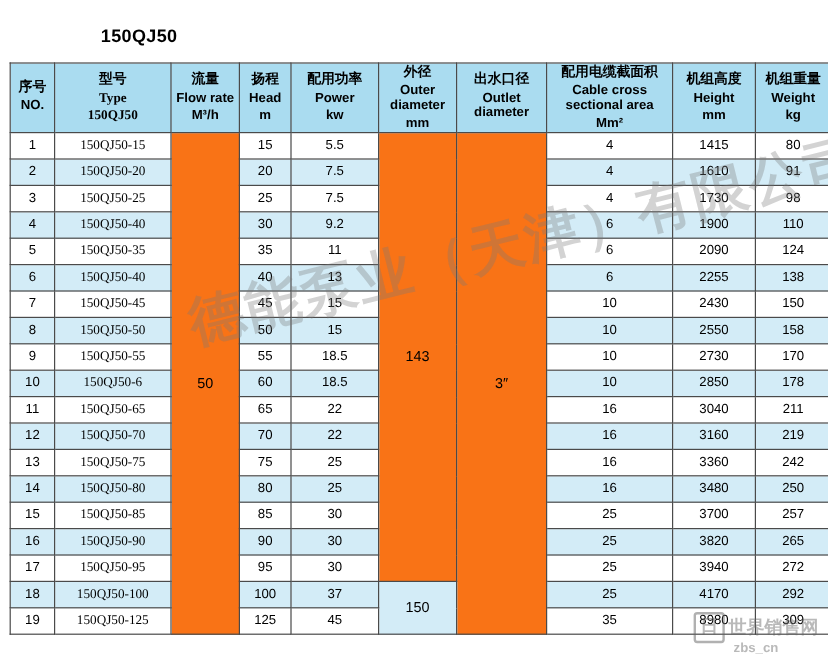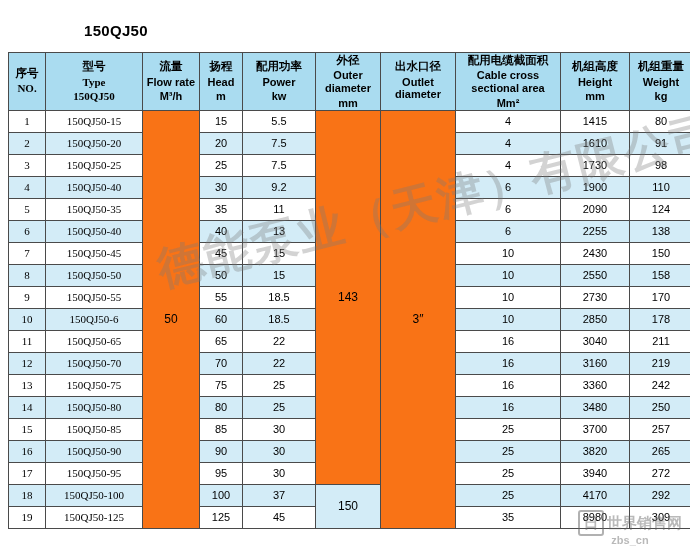--- a/index.html
+++ b/index.html
@@ -66,21 +66,21 @@
     height: 21px;
     background: #ffffff;
   }
   tbody tr.alt td {
     background: #d3ecf7;
   }
   tbody td.merged {
     background: #f97316;
     font-size: 12px;
   }
-  .col-no      { width: 36px; font-family: Liberation Serif, serif; }
+  .col-no      { width: 36px; }
   .col-type    { width: 96px; font-family: Liberation Serif, serif; }
   .col-flow    { width: 56px; }
   .col-head    { width: 42px; margin-left: 36px; }
   .col-power   { width: 72px; margin-left: 28px; }
   .col-outer   { width: 64px; }
   .col-outlet  { width: 74px; }
   .col-cable   { width: 104px; }
   .col-height  { width: 68px; }
   .col-weight  { width: 62px; }
   .wm {

